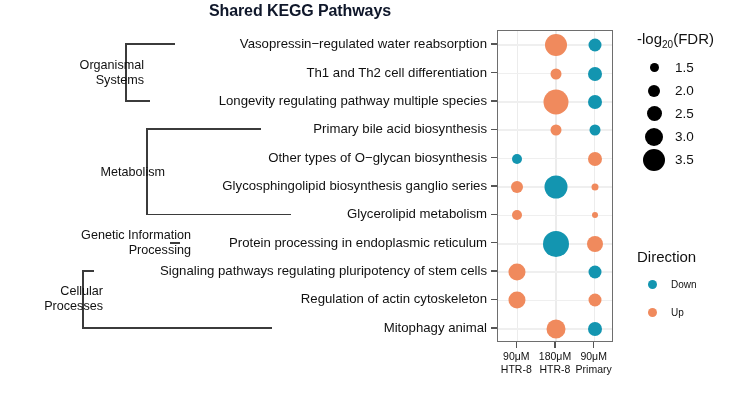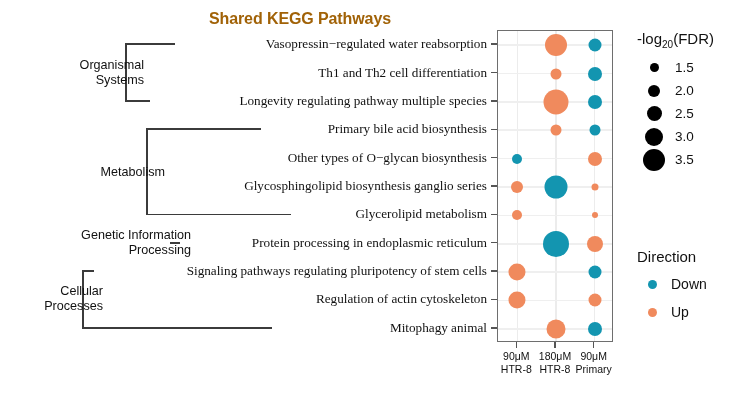--- a/index.html
+++ b/index.html
@@ -9,26 +9,26 @@
     font-family:"Liberation Sans", sans-serif;
     color:#111111;
     overflow:hidden;
     position:relative;
   }
   #root{position:absolute;inset:0;}
 
   
   .chart-title{
     position:absolute;
-    left:0;top:10px;width:600px;
+    left:0;top:2px;width:600px;
     text-align:center;
     font-size:16px;
     font-weight:bold;
     letter-spacing:-0.1px;
-    color:#a16207;
+    color:#0f172a;
   }
 
   
   .panel{
     position:absolute;
     left:497px;top:30px;
     width:116px;height:312px;
     border:1.4px solid #6e6e6e;
     background:#ffffff;
     box-sizing:border-box;
@@ -60,21 +60,20 @@
     font-size:13.2px;
     line-height:14px;
     color:#111;
     white-space:nowrap;
     transform:translateY(-50%);
   }
   .ylabel-wrap{
     position:absolute;
     left:0;top:0;width:487px;height:313px;
     pointer-events:none;
-    font-family:Liberation Serif, serif;
   }
 
   
   .xlabel{
     position:absolute;
     top:350px;
     text-align:center;
     font-size:10.5px;
     line-height:12.5px;
     color:#111;
@@ -130,21 +129,21 @@
   }
   .legend2{
     position:absolute;
     left:637px;top:248px;
     width:112px;
   }
   .legend2 .legend-title{font-size:15px;margin-bottom:5px;}
   .legend2 .legend-row{height:28px;}
   .legend2 .legend-key{width:30px;}
   .legend2 .legend-dot{width:9px;height:9px;}
-  .legend2 .legend-text{font-size:14px;}
+  .legend2 .legend-text{font-size:10px;}
 </style>
 </head>
 <body>
 
 <div id="root">
 
   <div class="chart-title">Shared KEGG Pathways</div>
 
   <div class="panel" id="panel">
       <div class="vgrid" style="left: 18.5333px;"></div>

